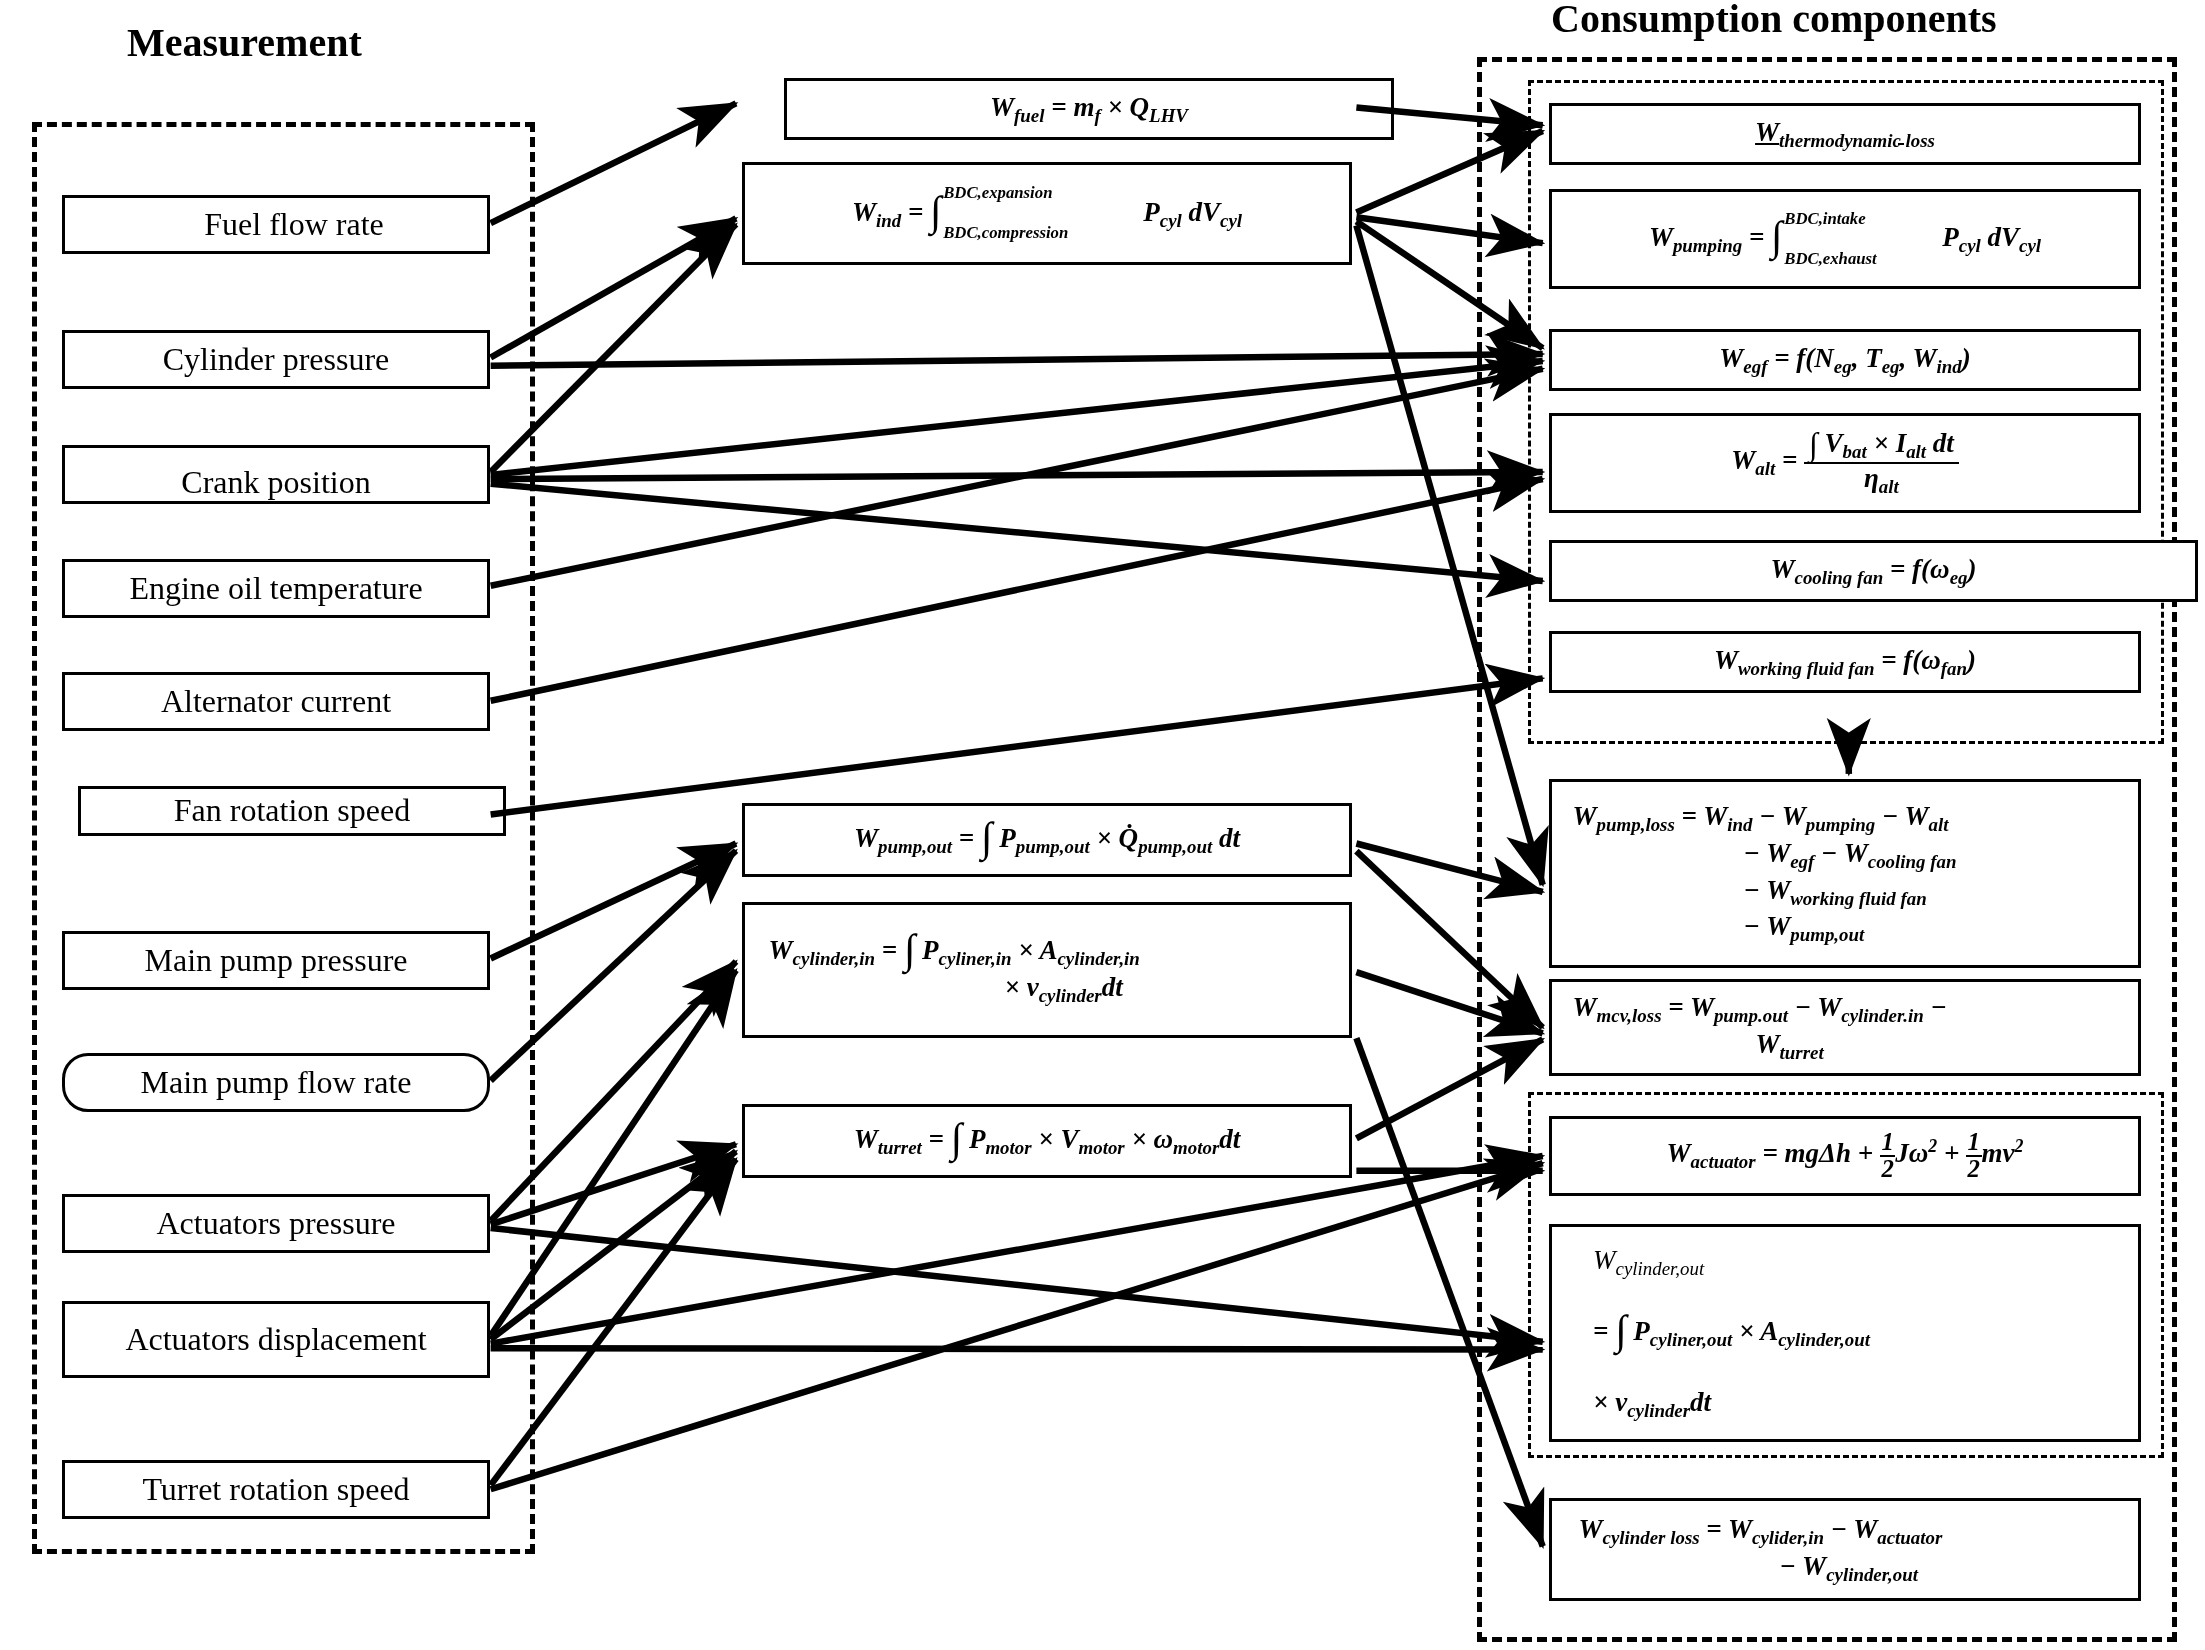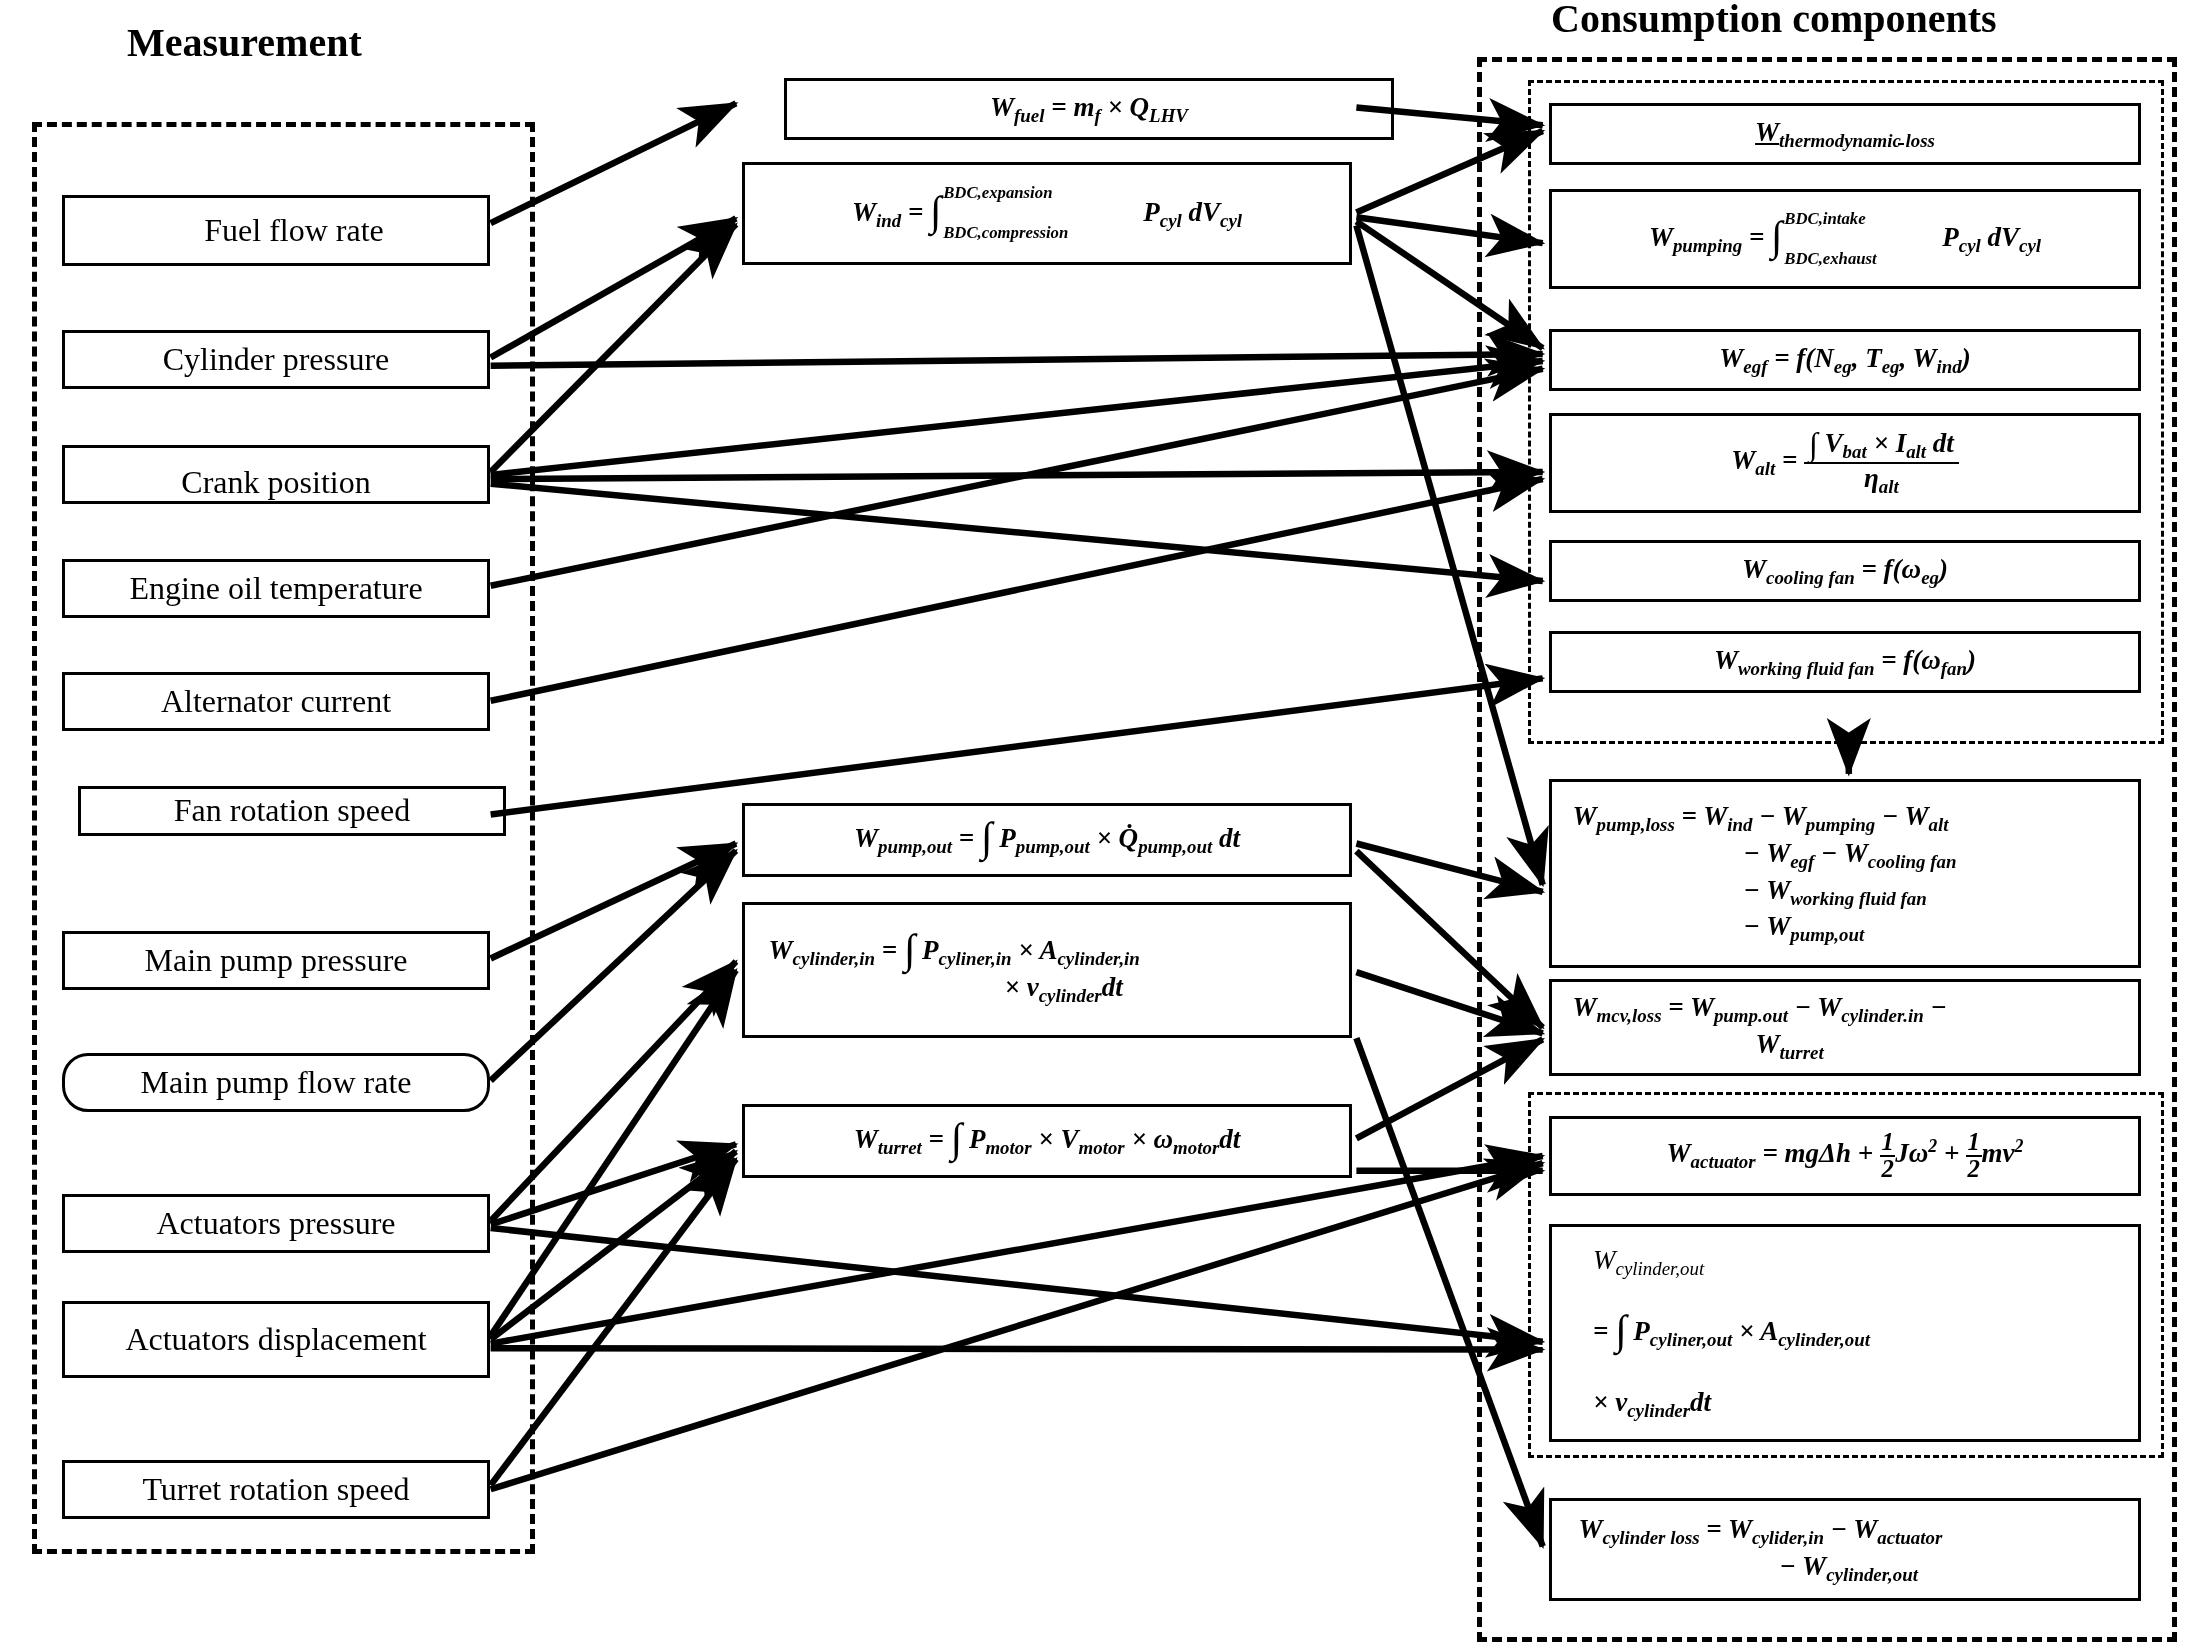--- a/index.html
+++ b/index.html
@@ -33,21 +33,21 @@
 <div id="stage">
 
   <div class="ttl" style="left:127px;top:19px;">Measurement</div>
   <div class="ttl" style="left:1551px;top:-4.7px;">Consumption components</div>
 
   <div class="grp-dash" style="left:32px;top:122px;width:503px;height:1432px;"></div>
   <div class="grp-dash" style="left:1477px;top:57px;width:700px;height:1585px;"></div>
   <div class="grp-dot" style="left:1528px;top:80px;width:636px;height:664px;"></div>
   <div class="grp-dot" style="left:1528px;top:1092px;width:636px;height:366px;"></div>
 
-  <div class="bx meas" style="left:62px;top:195px;width:428px;height:71px;padding-left:36px;">
+  <div class="bx meas" style="left:62px;top:195px;width:428px;height:59px;padding-left:36px;">
     <span>Fuel flow rate</span>
   </div>
   <div class="bx meas" style="left:62px;top:330px;width:428px;height:59px;">
     <span>Cylinder pressure</span>
   </div>
   <div class="bx meas" style="left:62px;top:445px;width:428px;height:59px;align-items:flex-end;">
     <span>Crank position</span>
   </div>
   <div class="bx meas" style="left:62px;top:559px;width:428px;height:59px;">
     <span>Engine oil temperature</span>
@@ -111,21 +111,21 @@
 
   <div class="bx eq" style="left:1549px;top:329px;width:592px;height:62px;" title="W_egf = f(N_eg, T_eg, W_ind)">
     <span>W<sub>egf</sub> = f(N<sub>eg</sub>, T<sub>eg</sub>, W<sub>ind</sub>)</span>
   </div>
 
   <div class="bx eq" style="left:1549px;top:413px;width:592px;height:100px;" title="W_alt = (∫ V_bat × I_alt dt) / η_alt">
     <span>W<sub>alt</sub> =
       <span class="frac"><span class="num"><span class="intg" style="font-size:1.2em;">∫</span> V<sub>bat</sub> × I<sub>alt</sub>&nbsp;dt</span><span class="den">η<sub>alt</sub></span></span></span>
   </div>
 
-  <div class="bx eq" style="left:1549px;top:540px;width:592px;height:62px;font-family:Liberation Serif, serif;" title="W_cooling fan = f(ω_eg)">
+  <div class="bx eq" style="left:1549px;top:540px;width:649px;height:62px;font-family:Liberation Serif, serif;" title="W_cooling fan = f(ω_eg)">
     <span>W<sub>cooling fan</sub> = f(ω<sub>eg</sub>)</span>
   </div>
 
   <div class="bx eq" style="left:1549px;top:631px;width:592px;height:62px;" title="W_working fluid fan = f(ω_fan)">
     <span>W<sub>working fluid fan</sub> = f(ω<sub>fan</sub>)</span>
   </div>
 
   <div class="bx eq al" style="left:1549px;top:779px;width:592px;height:189px;padding-left:20.6px;" title="W_pump,loss = W_ind − W_pumping − W_alt − W_egf − W_cooling fan − W_working fluid fan − W_pump,out">
     <span>
       W<sub>pump,loss</sub> = W<sub>ind</sub> − W<sub>pumping</sub> − W<sub>alt</sub><br>

